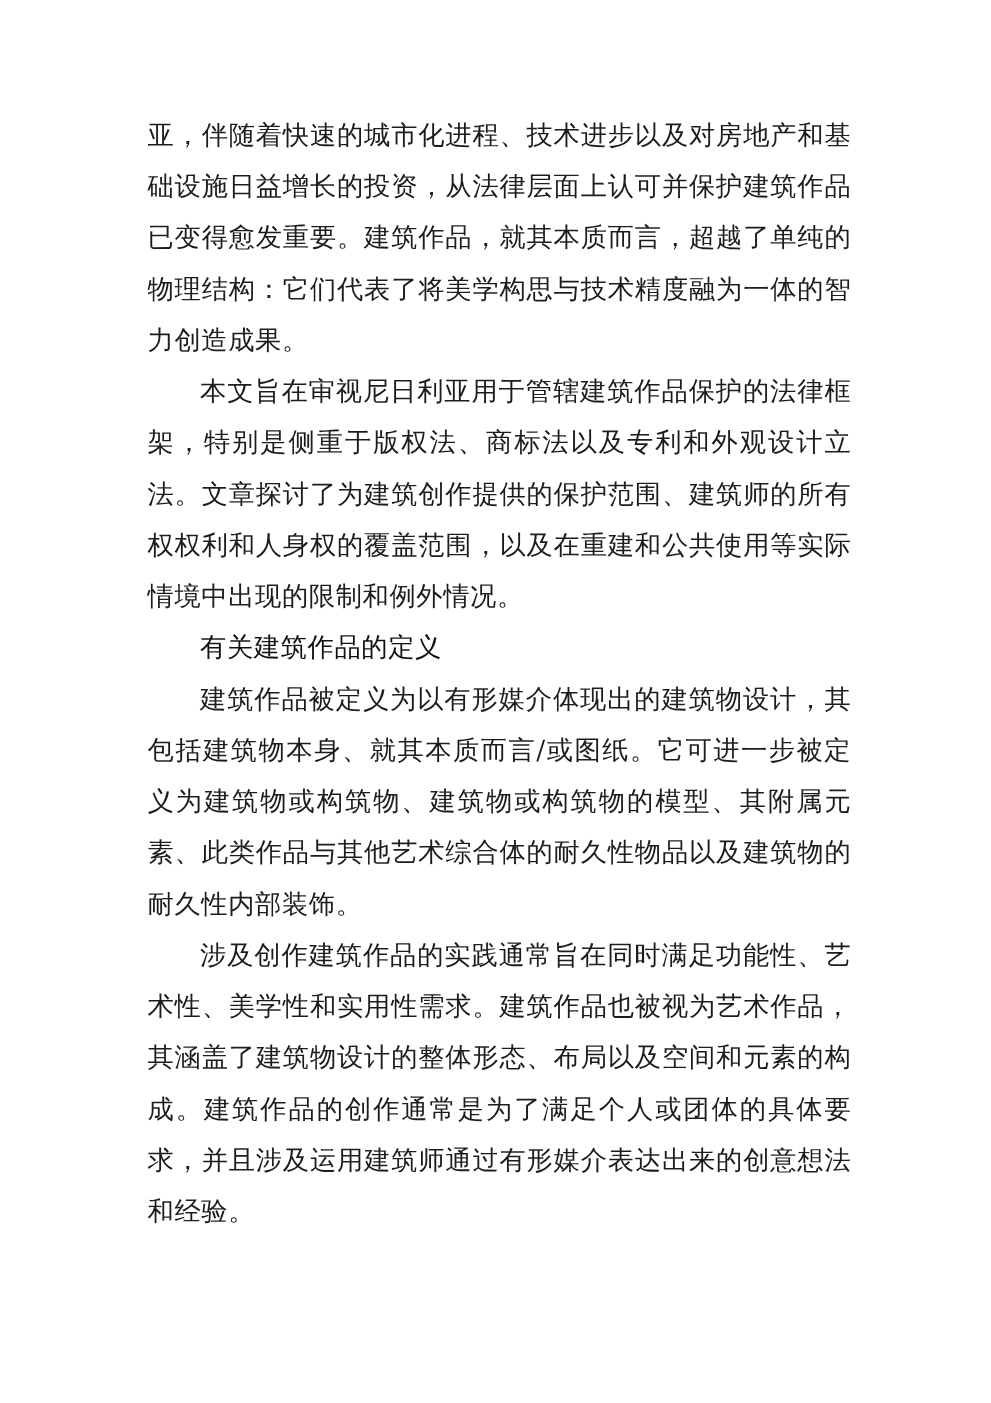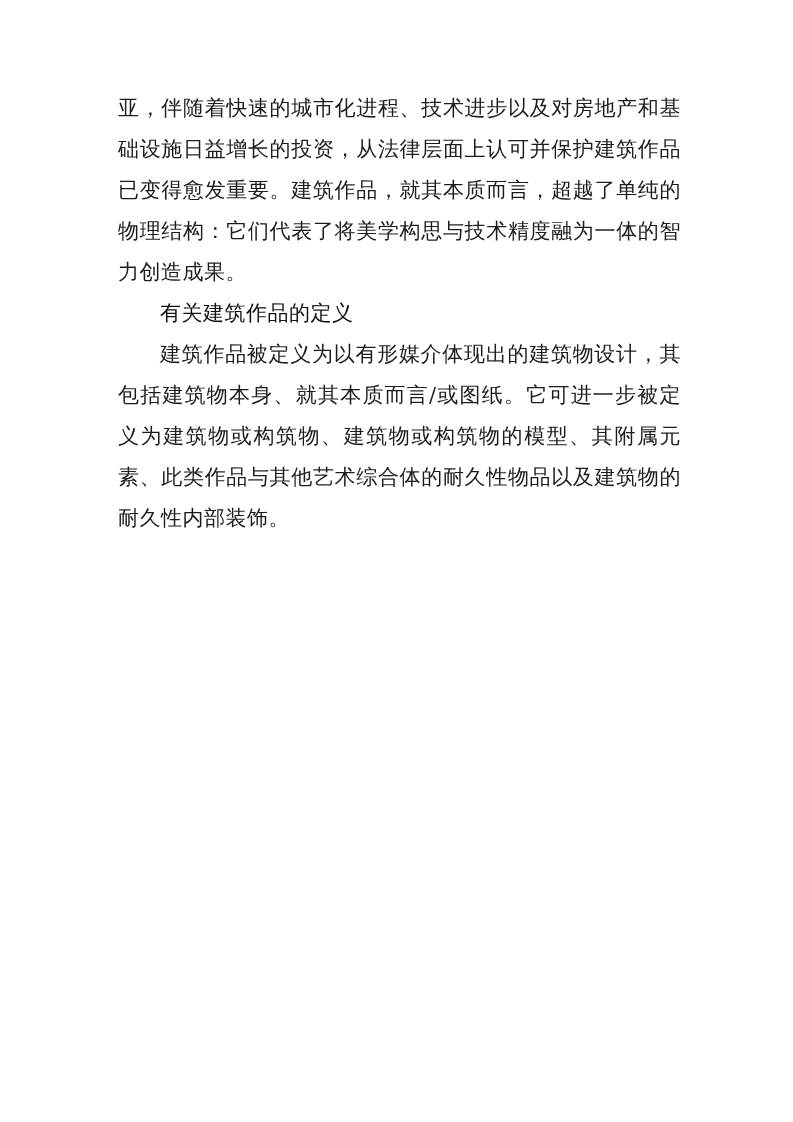--- a/index.html
+++ b/index.html
@@ -57,17 +57,19 @@
     color: #222222;
     font-family: "DejaVu Serif", "Liberation Serif", serif;
   }
 </style>
 </head>
 <body>
 
 <div class="page">
   <div class="content">
     <p class="para first-continued">亚，伴随着快速的城市化进程、技术进步以及对房地产和基础设施日益增长的投资，从法律层面上认可并保护建筑作品已变得愈发重要。建筑作品，就其本质而言，超越了单纯的物理结构：它们代表了将美学构思与技术精度融为一体的智力创造成果。</p>
+    <p class="para">本文旨在审视尼日利亚用于管辖建筑作品保护的法律框架，特别是侧重于版权法、商标法以及专利和外观设计立法。文章探讨了为建筑创作提供的保护范围、建筑师的所有权权利和人身权的覆盖范围，以及在重建和公共使用等实际情境中出现的限制和例外情况。</p>
     <h2 class="heading">有关建筑作品的定义</h2>
     <p class="para">建筑作品被定义为以有形媒介体现出的建筑物设计，其包括建筑物本身、就其本质而言/或图纸。它可进一步被定义为建筑物或构筑物、建筑物或构筑物的模型、其附属元素、此类作品与其他艺术综合体的耐久性物品以及建筑物的耐久性内部装饰。</p>
+    <p class="para">涉及创作建筑作品的实践通常旨在同时满足功能性、艺术性、美学性和实用性需求。建筑作品也被视为艺术作品，其涵盖了建筑物设计的整体形态、布局以及空间和元素的构成。建筑作品的创作通常是为了满足个人或团体的具体要求，并且涉及运用建筑师通过有形媒介表达出来的创意想法和经验。</p>
   </div>
   <div class="page-number">26</div>
 </div>
 
 </body></html>

